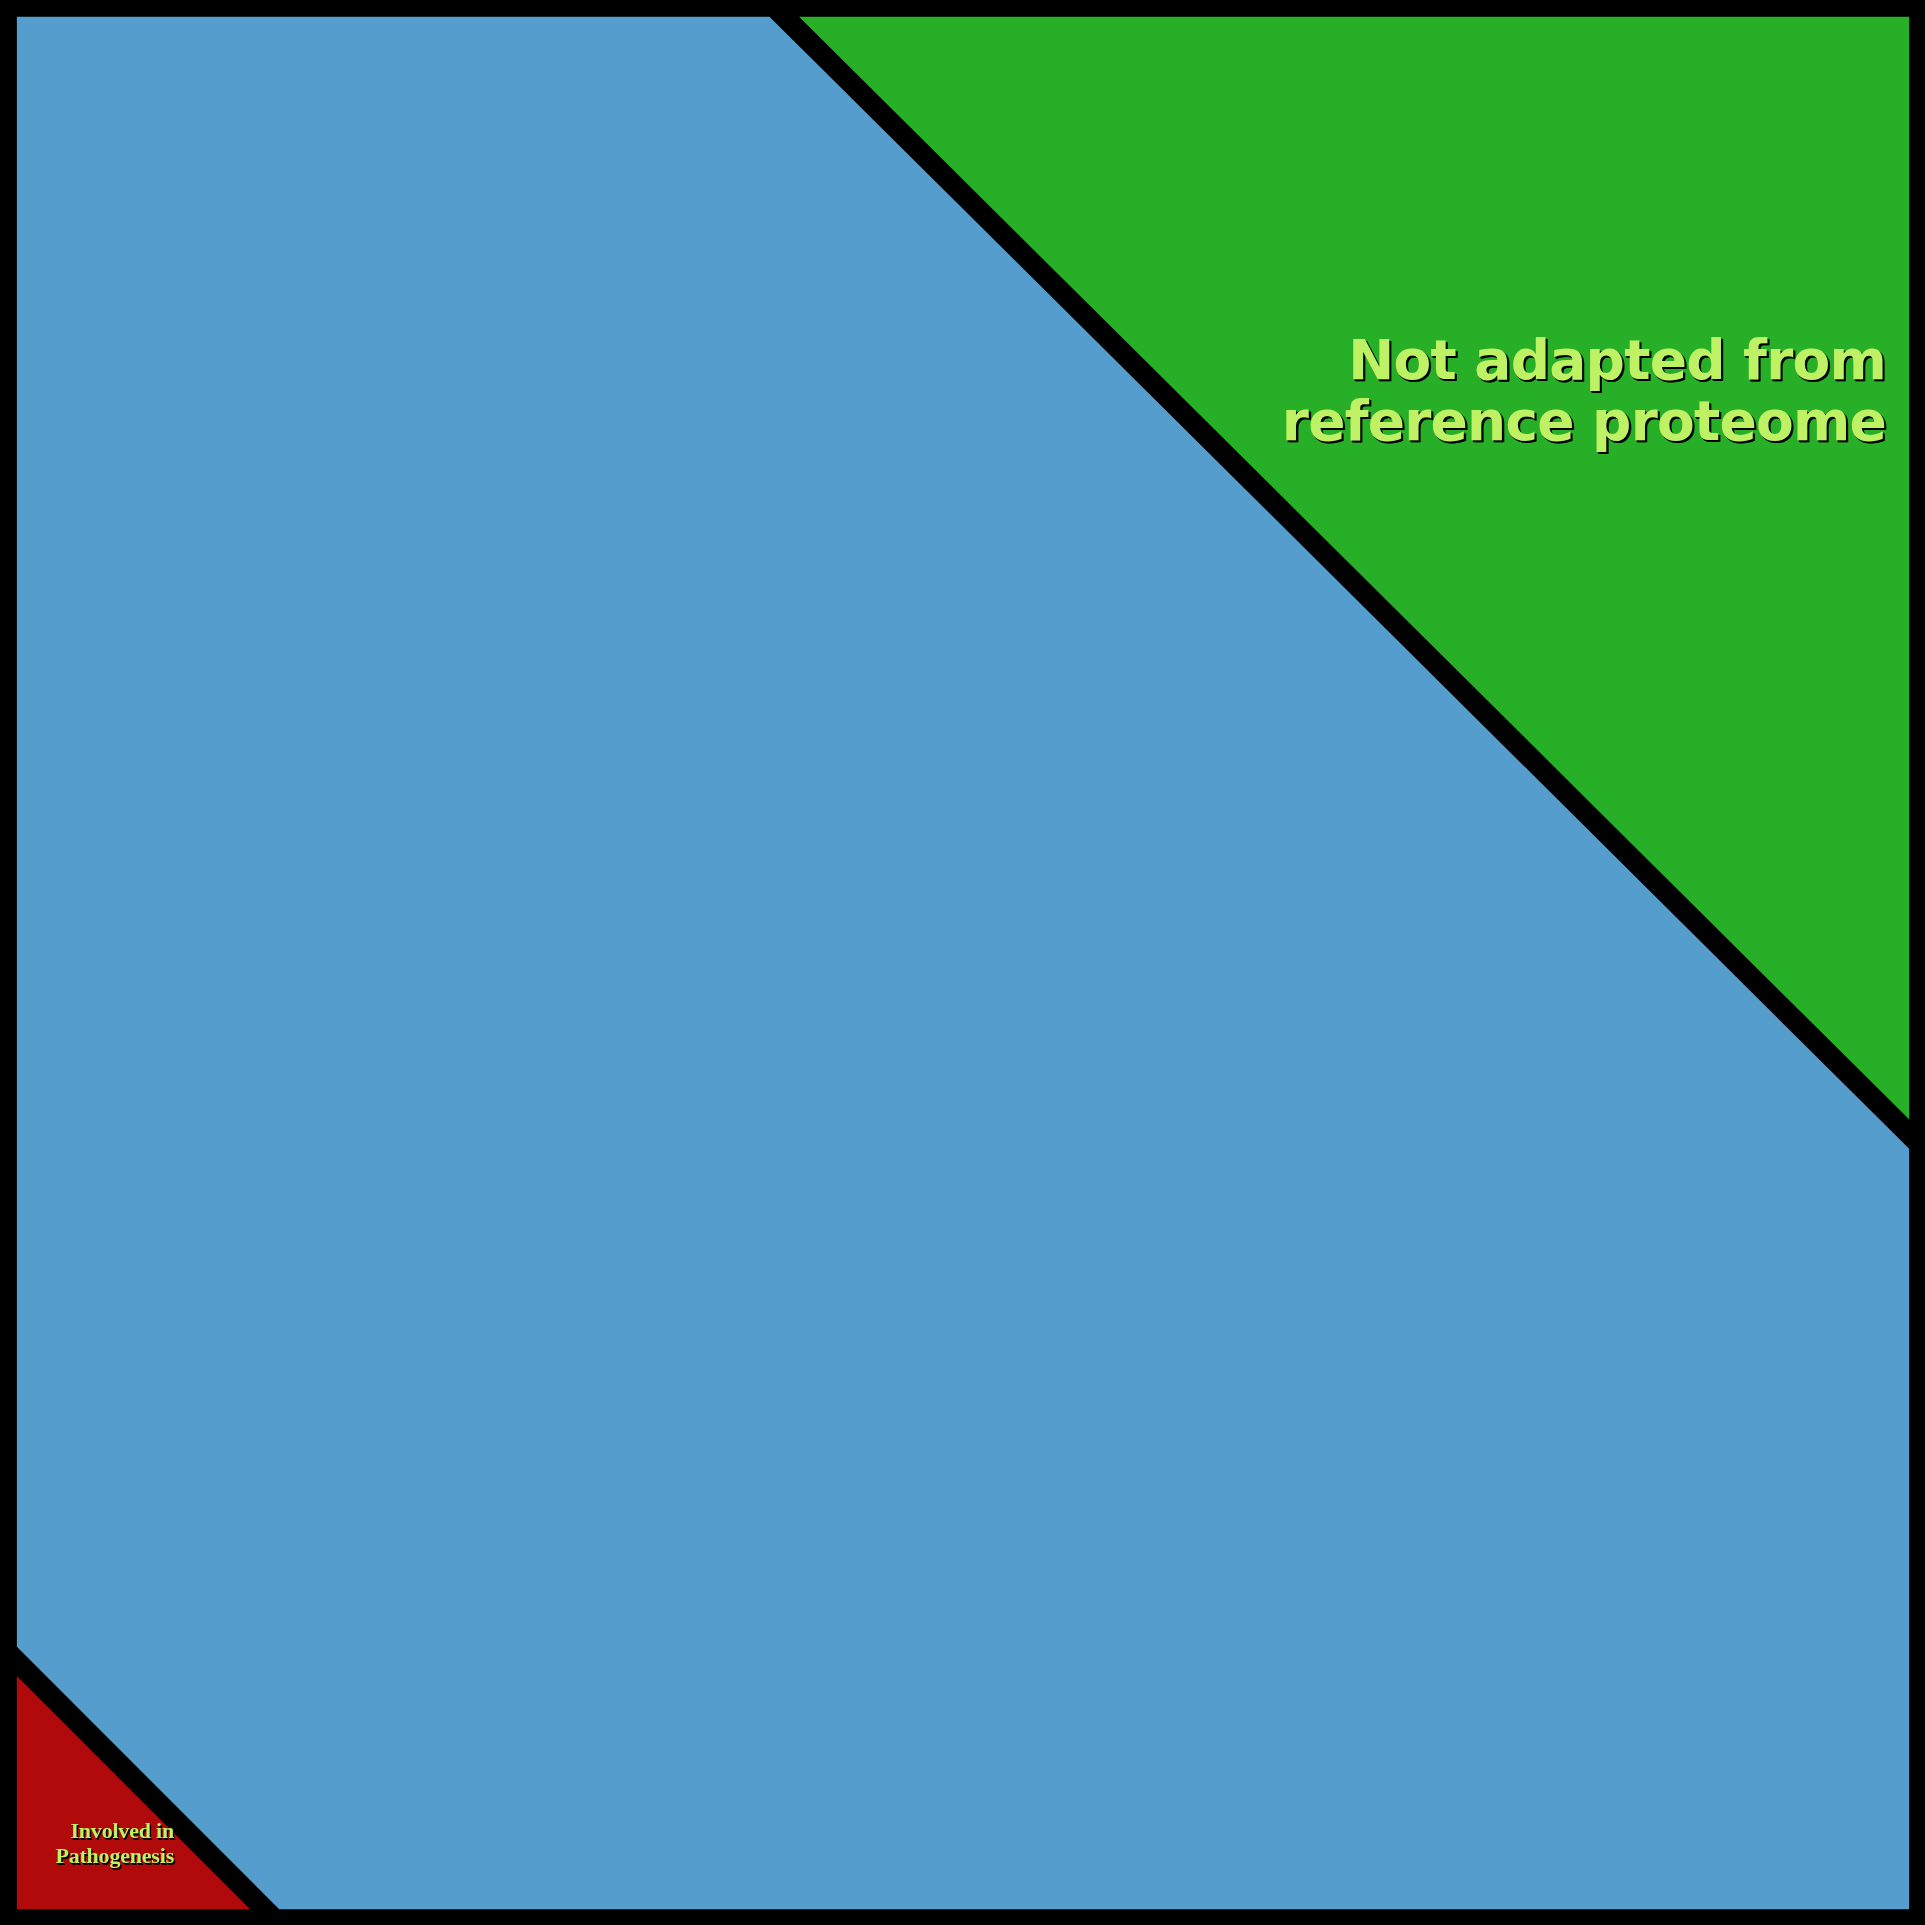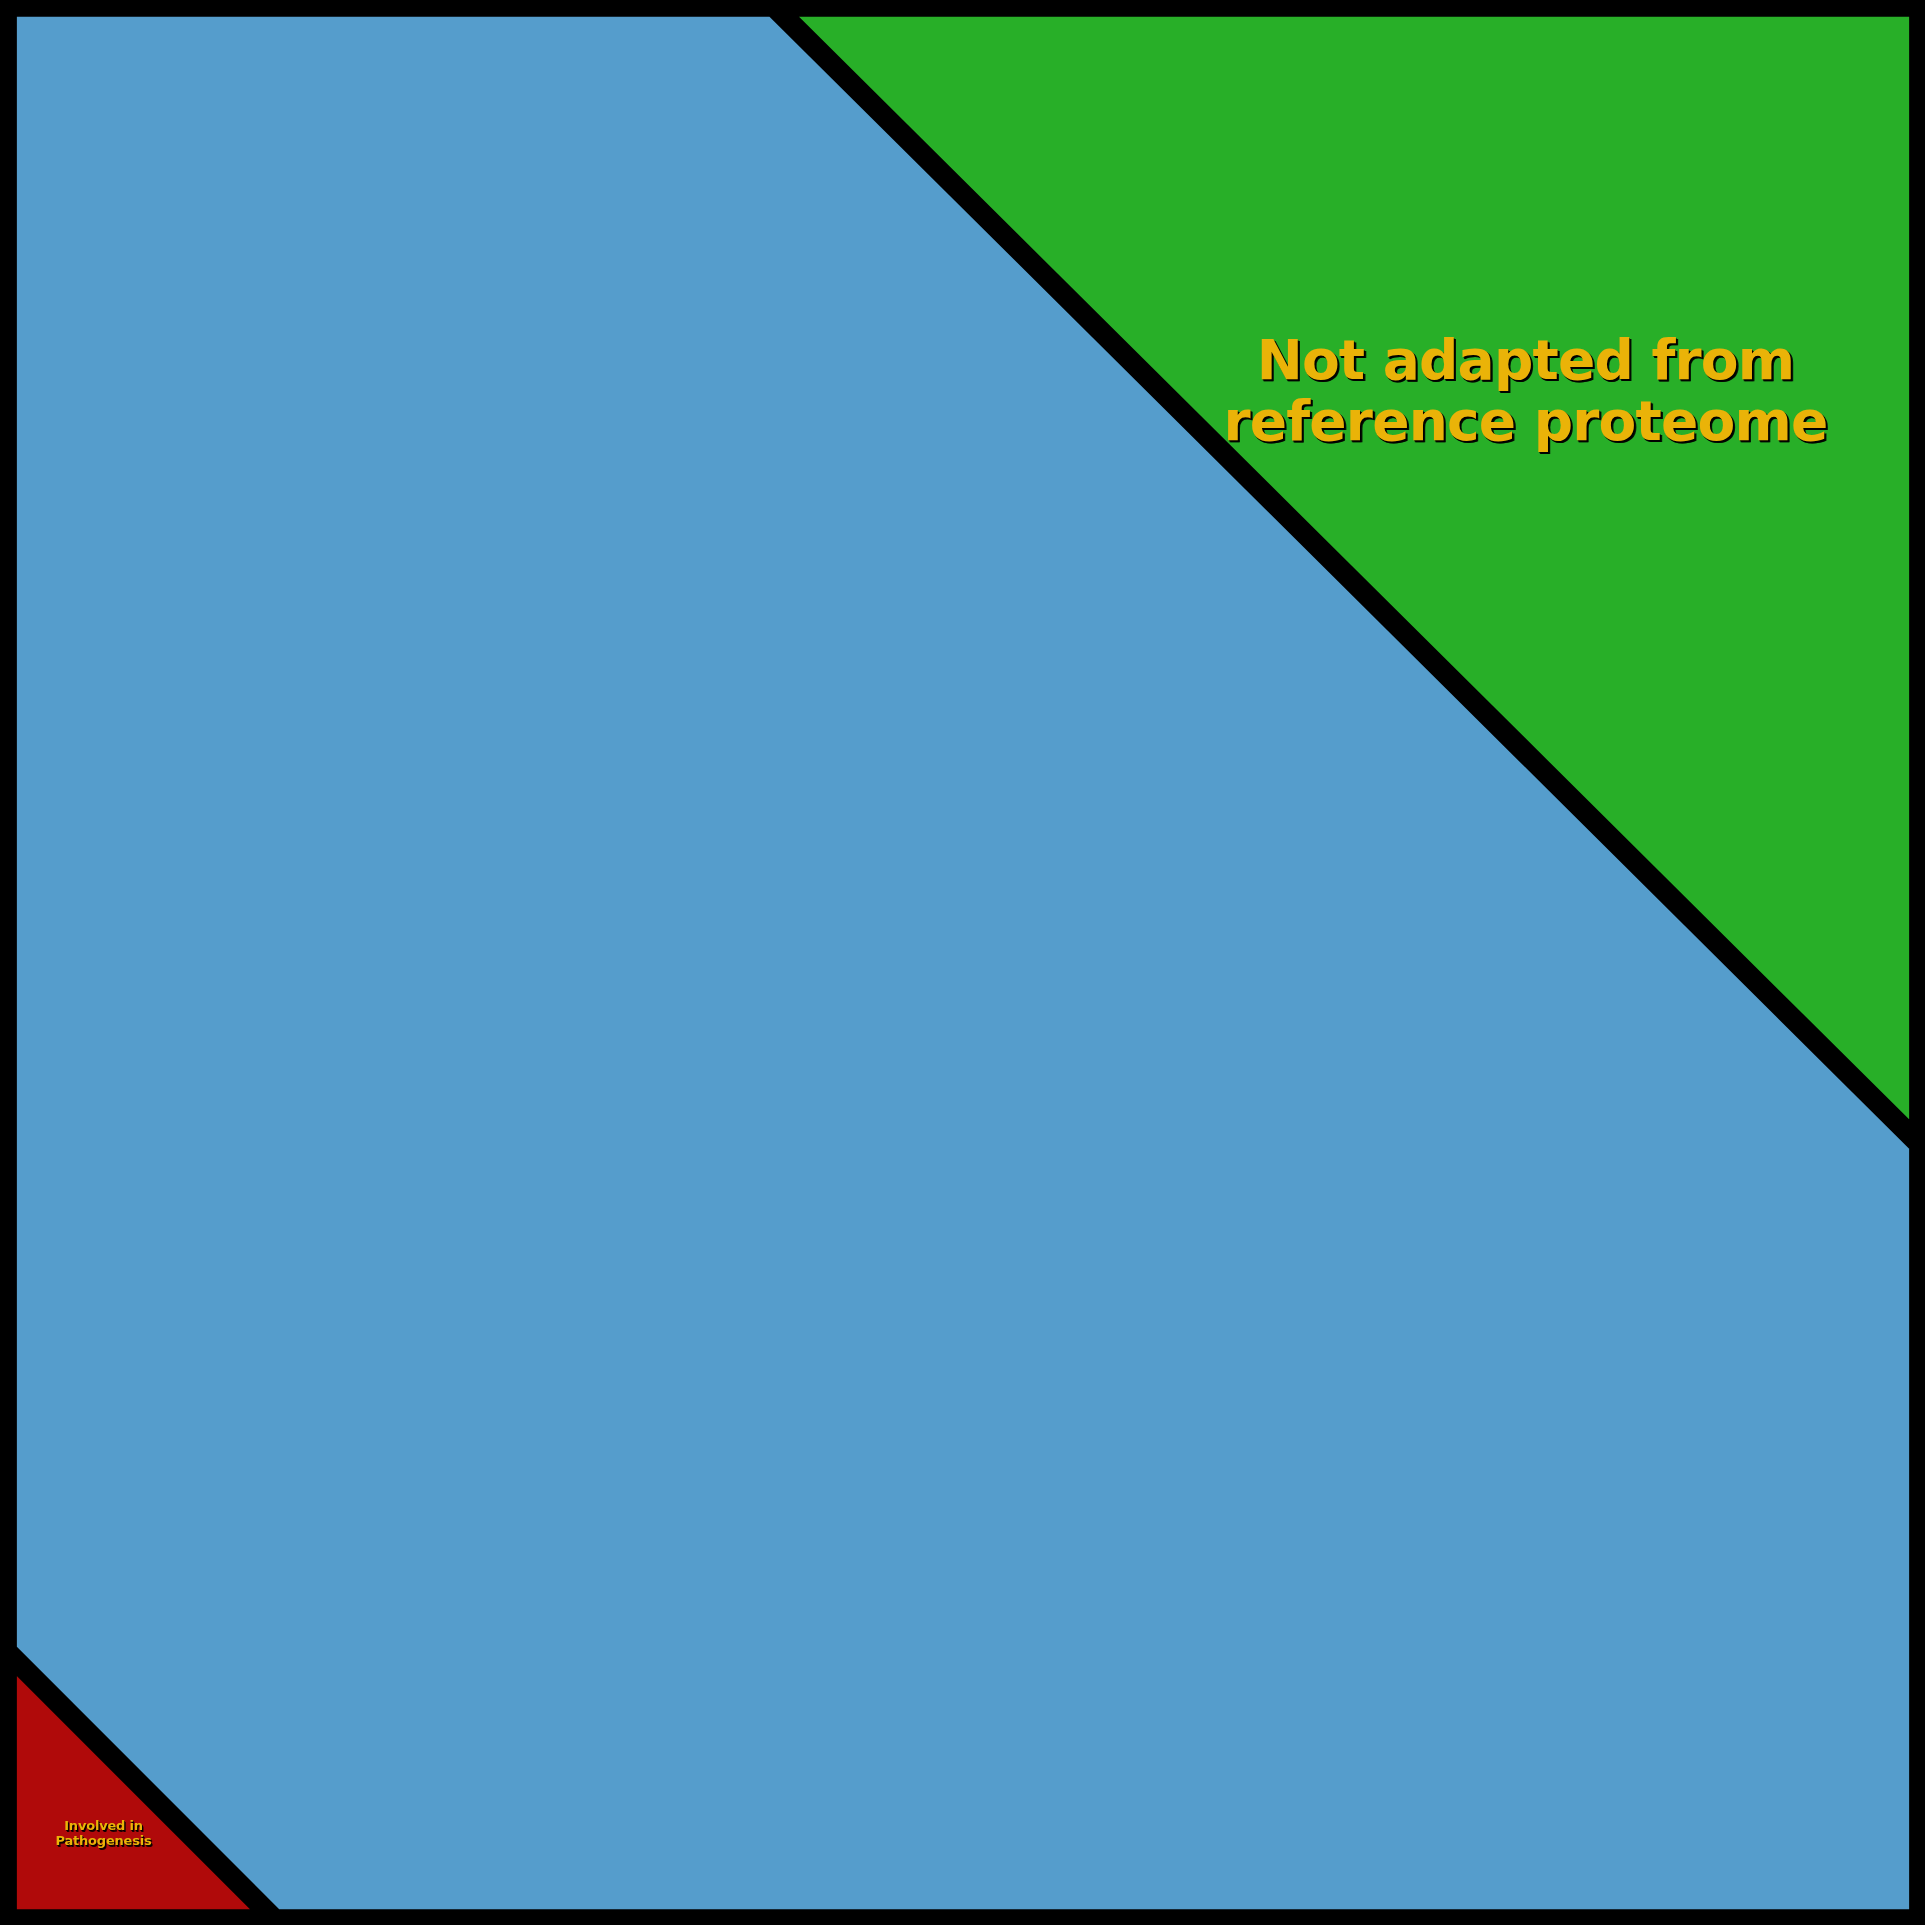--- a/index.html
+++ b/index.html
@@ -19,23 +19,23 @@
   #regions {
     position: absolute;
     inset: 0;
     width: 1926px;
     height: 1926px;
     display: block;
   }
   
   .label {
     position: absolute;
-    color: #eab308;
+    color: #bef264;
     font-weight: bold;
-    text-align: center;
+    text-align: right;
     white-space: pre-line;
     line-height: 1.0;
     letter-spacing: -0.4px;
     text-shadow:
        2.3px 2.3px 0 rgba(0,0,0,0.85),
        1.5px 1.5px 0 rgba(0,0,0,0.85),
        0.8px 0.8px 0 rgba(0,0,0,0.65);
   }
   #label-adapted {
     left: 69px;
@@ -51,29 +51,30 @@
   }
   #label-not-adapted {
     left: 1165px;
     top: 330px;
     width: 721px;
     font-size: 55px;
     line-height: 1.10;
     letter-spacing: -0.8px;
   }
   #label-pathogenesis {
-    left: 23px;
+    left: 13px;
     top: 1819px;
     width: 161px;
-    font-size: 13px;
+    font-size: 22px;
     line-height: 1.12;
     letter-spacing: -0.2px;
     text-shadow:
        1.5px 1.5px 0 rgba(0,0,0,0.85),
        0.8px 0.8px 0 rgba(0,0,0,0.85);
+    font-family: Liberation Serif, serif;
   }
 </style>
 </head>
 <body>
 
 <div id="stage">
 
   <svg id="regions" viewBox="0 0 2512 2512" preserveAspectRatio="none">
 
     <rect x="0" y="0" width="2512" height="2512" fill="#000000"></rect>

